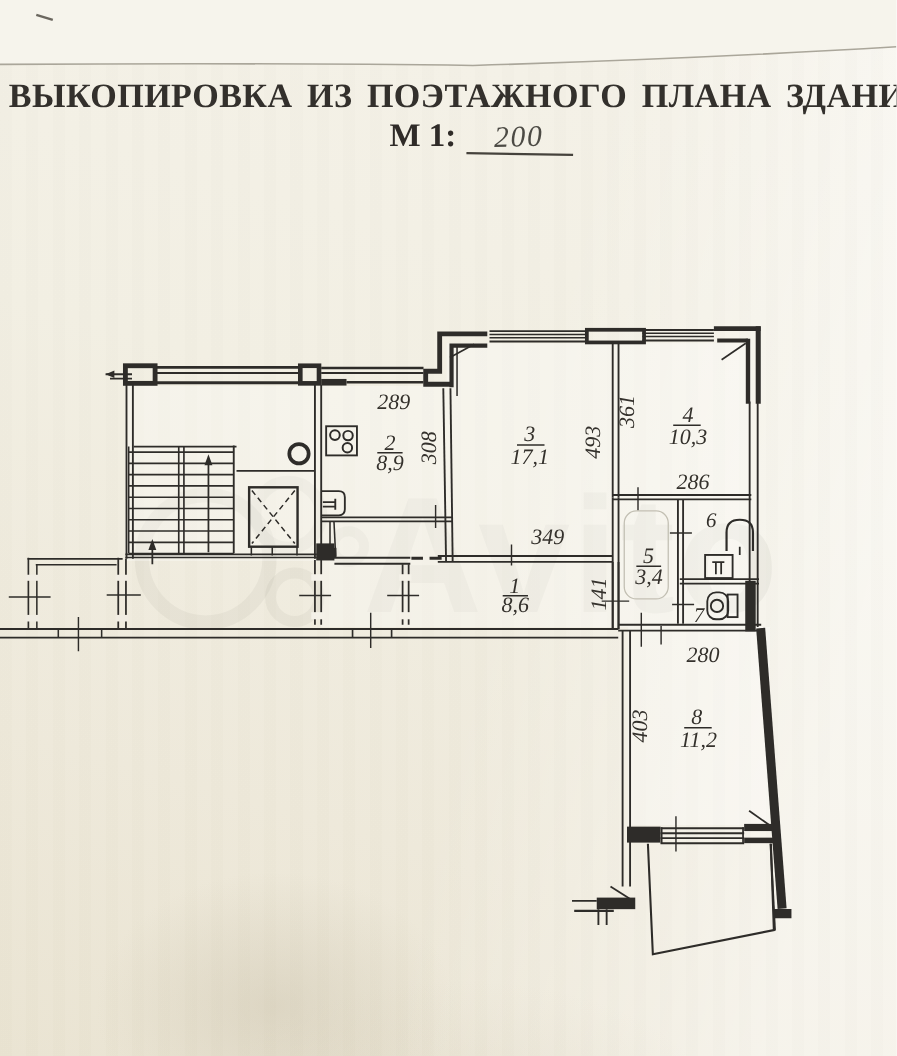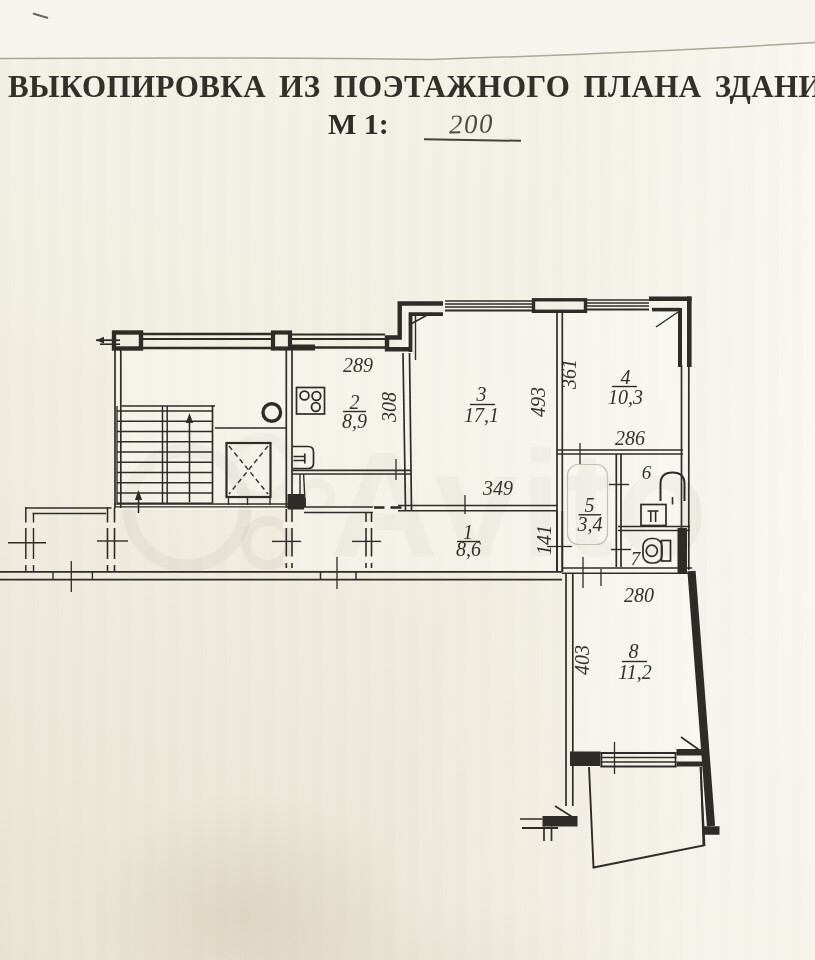--- a/index.html
+++ b/index.html
@@ -21,21 +21,21 @@
   repeating-linear-gradient(90deg, rgba(120,115,100,0.016) 0px, rgba(120,115,100,0.016) 11px, rgba(255,255,255,0.015) 11px, rgba(255,255,255,0.015) 24px);"></div>
 
 <svg width="815" height="70" style="position:absolute;left:0;top:0" viewBox="0 0 815 70">
   <path d="M0,0 L815,0 L815,42.5 Q640,53 430,59.5 Q250,57 0,58.5 Z" fill="#f6f4ec"></path>
   <path d="M0,58.5 Q250,57 430,59.5 Q640,53 815,42.5" fill="none" stroke="#aaa69a" stroke-width="1.5"></path>
   <path d="M33,13.5 L48,18" fill="none" stroke="#6b675f" stroke-width="2.2"></path>
 </svg>
 
 <div class="t" id="title" style="left:8px;top:69px;font-weight:bold;font-size:31px;letter-spacing:0.4px;word-spacing:5px;color:#33302c;">ВЫКОПИРОВКА ИЗ ПОЭТАЖНОГО ПЛАНА ЗДАНИЯ</div>
 
-<div class="t" style="left:328px;top:107px;font-weight:bold;font-size:30px;color:#2f2b28;">М 1:</div>
+<div class="t" style="left:354px;top:107px;font-weight:bold;font-size:30px;color:#2f2b28;">М 1:</div>
 
 <div class="t" style="left:449px;top:109px;font-style:italic;font-size:27px;letter-spacing:1.5px;color:#4c4a44;transform:rotate(-1.5deg);">200</div>
 
 <div class="t" style="left:424px;top:139px;width:97px;height:2.4px;background:#45423c;transform:rotate(1deg);"></div>
 
 <svg width="815" height="960" style="position:absolute;left:0;top:0" viewBox="0 0 815 960">
   <g stroke="rgba(125,122,112,0.075)" fill="none">
     <circle cx="187" cy="508" r="58" stroke-width="13"></circle>
     <circle cx="262" cy="468" r="30" stroke-width="11"></circle>
     <circle cx="268" cy="543" r="22" stroke-width="10"></circle>

